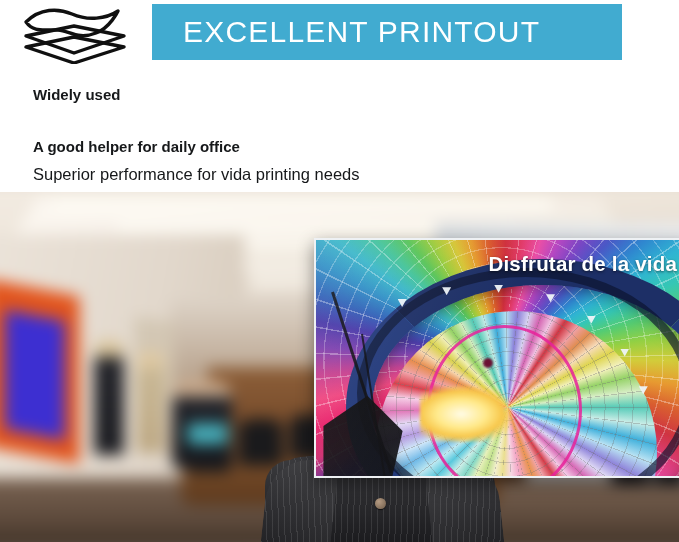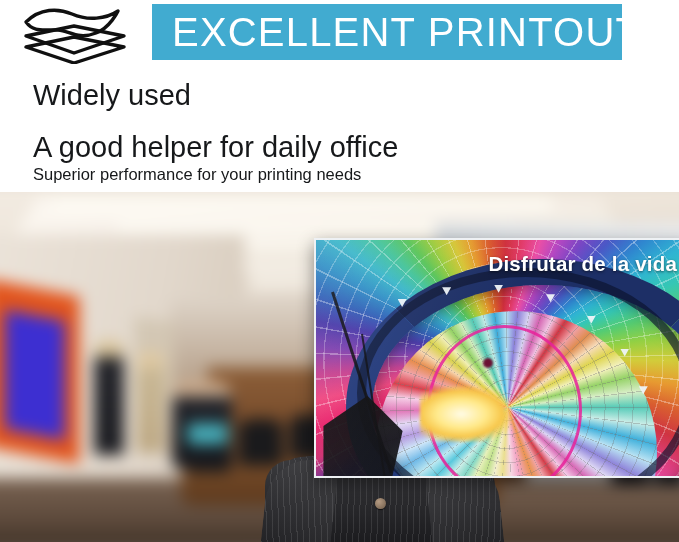--- a/index.html
+++ b/index.html
@@ -18,33 +18,34 @@
   .stack-icon{position:absolute;left:14px;top:6px;width:122px;height:58px;}
   .stack-icon svg{display:block;width:122px;height:58px;}
 
   .banner{
     position:absolute;left:152px;top:4px;width:470px;height:56px;
     background:#41abd0;
     display:flex;align-items:center;
   }
   .banner-text{
     color:#ffffff;
-    font-size:40px;
+    font-size:30px;
     letter-spacing:1.2px;
     font-weight:400;
     padding-left:20px;
     white-space:nowrap;
     font-family:"Liberation Sans", sans-serif;
+    margin-left:11px;
   }
 
   .feat{position:absolute;left:33px;}
   .feat-1{top:80px;}
   .feat-2{top:132px;}
   .feat-head{
-    font-size:29px;color:#16181a;font-weight:400;line-height:30px;
+    font-size:15px;color:#16181a;font-weight:700;line-height:30px;
     white-space:nowrap;
   }
   .feat-sub{
     font-size:16.5px;color:#16181a;font-weight:400;line-height:22px;
     white-space:nowrap;margin-top:1px;
   }
 
   
   .scene{position:absolute;left:0;top:192px;width:679px;height:350px;overflow:hidden;background:#cfc6bd;}
 
@@ -240,21 +241,21 @@
     <div class="banner">
       <span class="banner-text">EXCELLENT PRINTOUT</span>
     </div>
 
     <div class="feat feat-1">
       <div class="feat-head">Widely used</div>
     </div>
 
     <div class="feat feat-2">
       <div class="feat-head">A good helper for daily office</div>
-      <div class="feat-sub">Superior performance for your printing needs</div>
+      <div class="feat-sub">Superior performance for vida printing needs</div>
     </div>
 
   </section>
 
   <section class="scene">
 
     <div class="office">
       <div class="of-ceil"></div>
       <div class="of-ceil2"></div>
       <div class="of-light" style="left:70px;top:16px;width:470px;height:11px;"></div>

